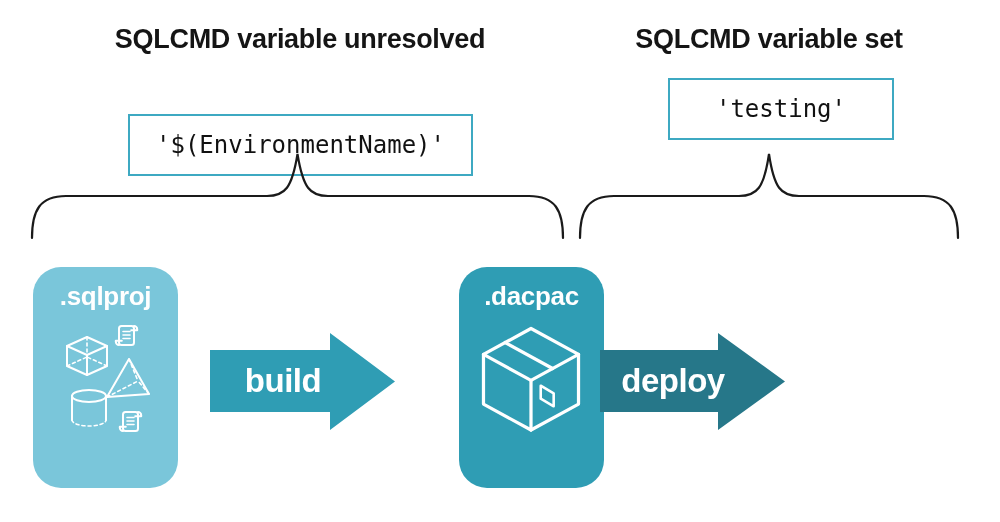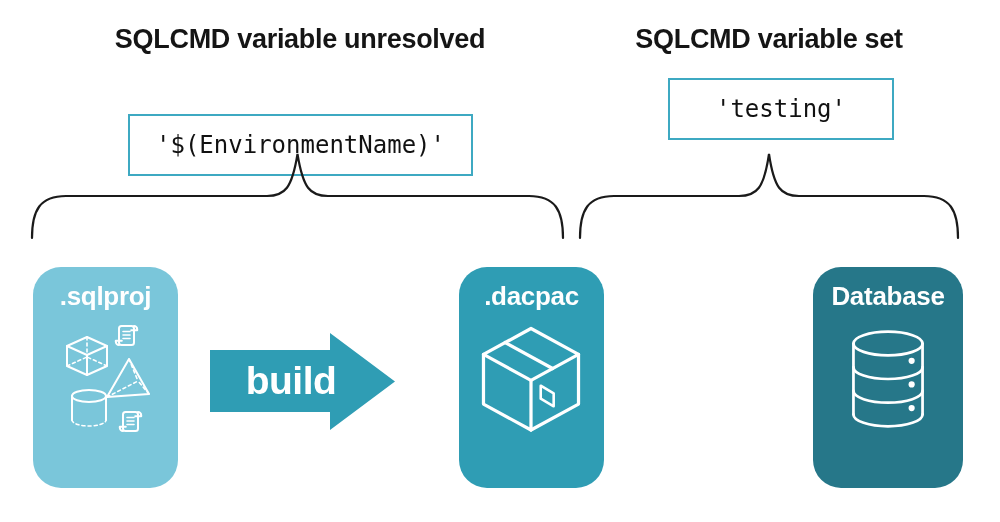--- a/index.html
+++ b/index.html
@@ -39,23 +39,22 @@
   .node-icon{position:absolute;}
   .sqlproj-icons{left:24px;top:52px;width:100px;height:122px;}
   .package-icon-pos{left:18px;top:57px;width:108px;height:117px;}
   .database-icon-pos{left:33px;top:62px;width:84px;height:100px;}
   .arrow{position:absolute;top:333px;width:185px;height:97px;}
   .arrow.build{left:210px;}
   .arrow.deploy{left:600px;}
   .arrow svg{position:absolute;left:0;top:0;}
   .arrow-label{
     position:absolute;left:0;top:17px;width:146px;height:62px;line-height:62px;
-    text-align:center;font-size:39px;font-weight:700;color:#ffffff;
+    text-align:center;font-size:33px;font-weight:700;color:#ffffff;
     letter-spacing:-0.5px;
-    padding-left:8px;
   }
 </style>
 </head>
 <body>
 
 <div class="stage">
 
   <div class="heading left">SQLCMD variable unresolved</div>
   <div class="heading right">SQLCMD variable set</div>
 
@@ -117,28 +116,21 @@
     <div class="node-label">.dacpac</div>
     <svg class="node-icon package-icon-pos" viewBox="0 0 100 108" width="108" height="117" fill="none" stroke="#ffffff" stroke-width="3" stroke-linecap="round" stroke-linejoin="round">
       <path d="M50 4 L94 28 L50 52 L6 28 Z"></path>
       <path d="M26 17 L70 41"></path>
       <path d="M6 28 L6 74 L50 98 L50 52"></path>
       <path d="M94 28 L94 74 L50 98"></path>
       <path d="M59 57 L71 64 L71 76 L59 69 Z" stroke-width="2.4"></path>
     </svg>
   </div>
 
+  <div class="arrow deploy">
+    <svg viewBox="0 0 185 97" width="185" height="97">
+      <polygon points="0,17 118,17 118,0 185,48.5 118,97 118,79 0,79" fill="#267789"></polygon>
+    </svg>
+    <div class="arrow-label">deploy</div>
+  </div>
 
-  <div class="node database">
-    <div class="node-label">Database</div>
-    <svg class="node-icon database-icon-pos" viewBox="0 0 90 110" width="84" height="100" fill="none" stroke="#ffffff" stroke-width="3" stroke-linecap="round">
-      <ellipse cx="45" cy="16" rx="38" ry="13"></ellipse>
-      <path d="M7 16 V94 M83 16 V94"></path>
-      <path d="M7 42 A38 13 0 0 0 83 42"></path>
-      <path d="M7 68 A38 13 0 0 0 83 68"></path>
-      <path d="M7 94 A38 13 0 0 0 83 94"></path>
-      <circle cx="71" cy="35" r="3.4" fill="#ffffff" stroke="none"></circle>
-      <circle cx="71" cy="61" r="3.4" fill="#ffffff" stroke="none"></circle>
-      <circle cx="71" cy="87" r="3.4" fill="#ffffff" stroke="none"></circle>
-    </svg>
-  </div>
 
 </div>
 
 </body></html>

